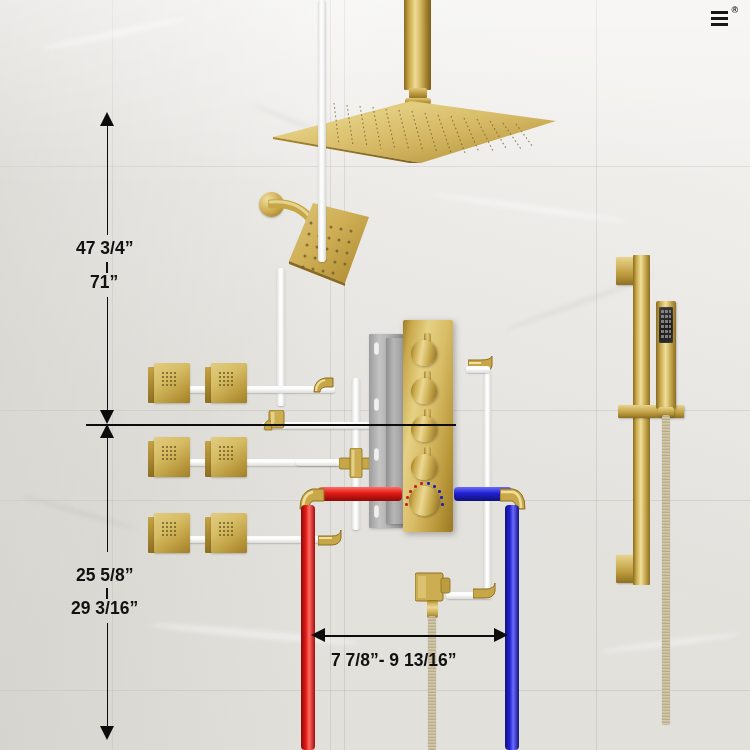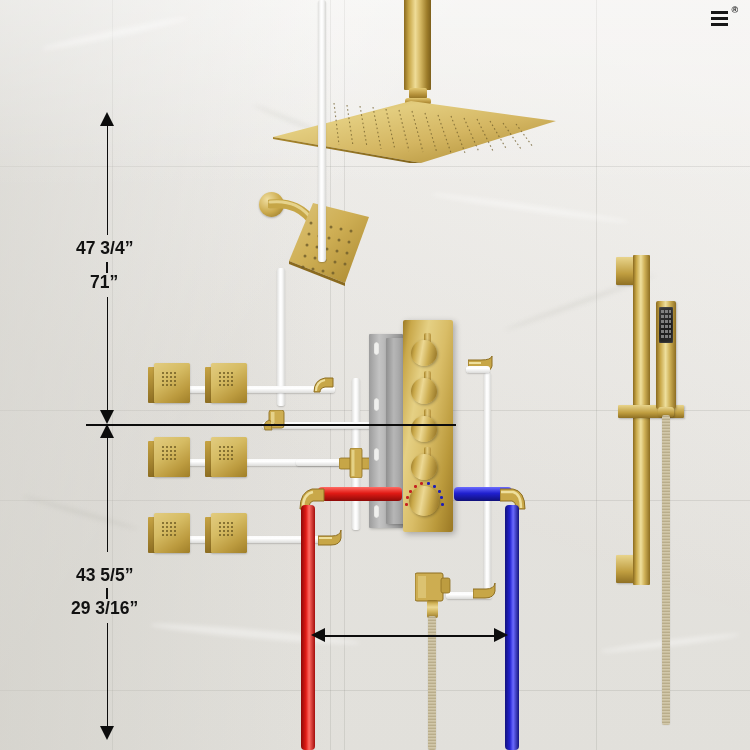--- a/index.html
+++ b/index.html
@@ -545,29 +545,30 @@
   <div class="dimtext" style="left:76px; top:238px;">47 3/4”</div>
   <div class="tick" style="left:106px; top:262px;"></div>
   <div class="dimtext" style="left:90px; top:272px;">71”</div>
   <div class="dimline" style="left:106.5px; top:297px; height:115px;"></div>
   <div class="arrow down" style="left:100px; top:410px;"></div>
 
   <div class="hrule" style="left:86px; top:424px; width:370px;"></div>
 
   <div class="arrow up" style="left:100px; top:424px;"></div>
   <div class="dimline" style="left:106.5px; top:437px; height:115px;"></div>
-  <div class="dimtext" style="left:76px; top:565px;">43 5/5”</div>
+  <div class="dimtext" style="left:76px; top:565px;">25 5/8”</div>
   <div class="tick" style="left:106px; top:588px;"></div>
   <div class="dimtext" style="left:71px; top:598px;">29 3/16”</div>
   <div class="dimline" style="left:106.5px; top:623px; height:105px;"></div>
   <div class="arrow down" style="left:100px; top:726px;"></div>
 
   <div class="arrow left" style="left:311px; top:628px;"></div>
   <div class="hdim" style="left:322px; top:635px; width:180px;"></div>
   <div class="arrow right" style="left:494px; top:628px;"></div>
+  <div class="dimtext" style="left:331px; top:650px;">7 7/8”- 9 13/16”</div>
 
   <div class="brand">
     <span class="ebars">
         <i></i>
         <i></i>
         <i></i>
       </span>
     <sup>®</sup>
   </div>
 

